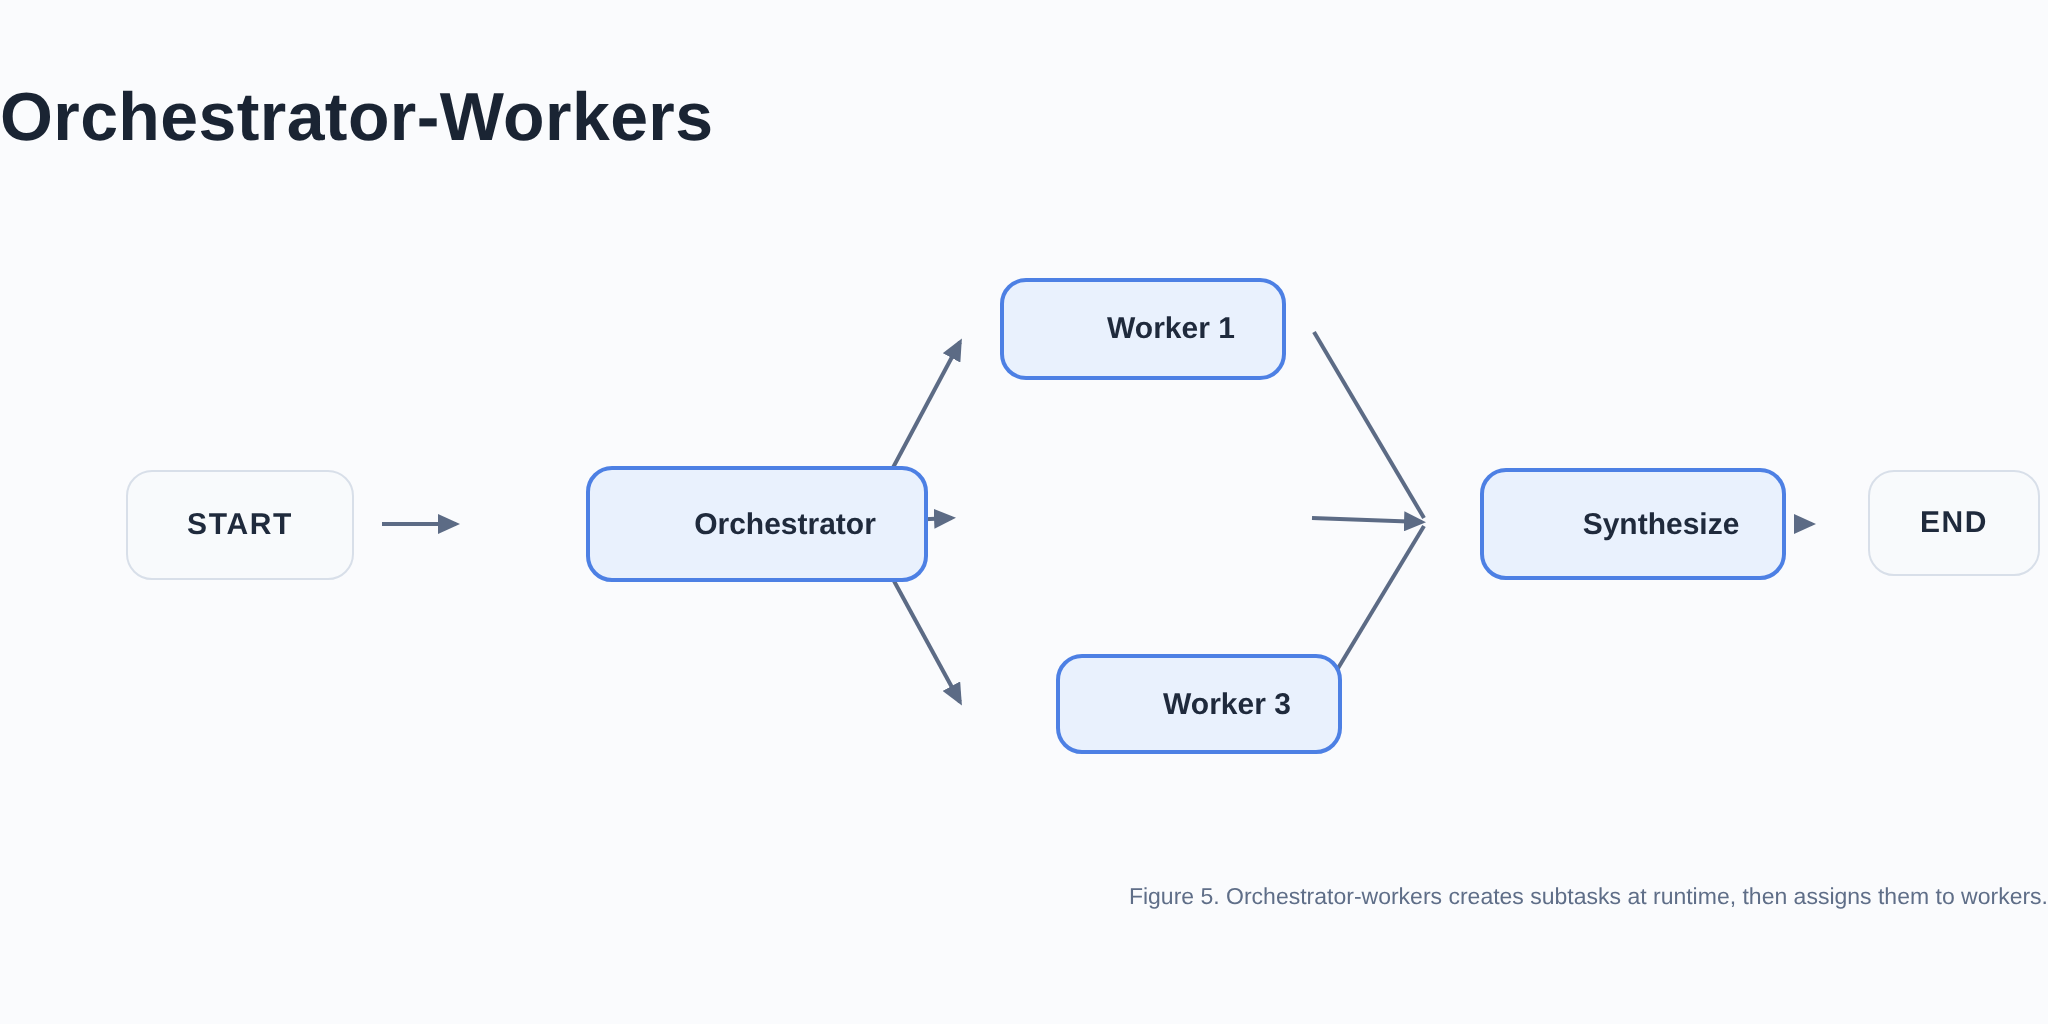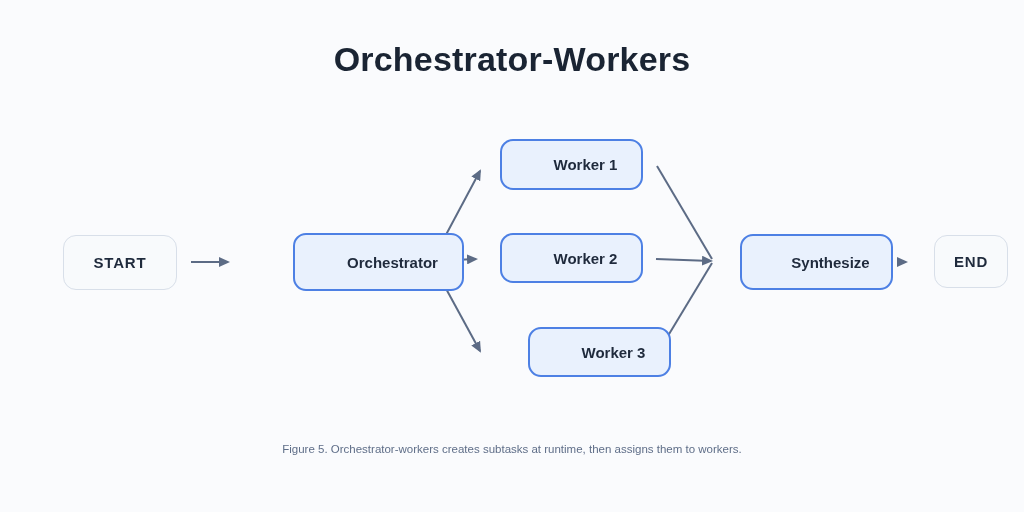--- a/index.html
+++ b/index.html
@@ -22,21 +22,20 @@
   .stage {
     position: relative;
     width: 1024px;
     height: 512px;
   }
   .diagram-title {
     position: absolute;
     top: 40px;
     left: 0;
     width: 1024px;
-    text-align: center;
     font-size: 34px;
     font-weight: bold;
     letter-spacing: 0.2px;
     color: var(--title-text);
   }
   .arrows {
     position: absolute;
     top: 0; left: 0;
     width: 1024px;
     height: 512px;
@@ -63,27 +62,27 @@
     background: var(--gray-node-fill);
     border: 1.5px solid var(--gray-node-border);
   }
   .node.caps { letter-spacing: 0.8px; }
   .node-start        { left: 63px;  top: 235px; width: 114px; height: 55px; }
   .node-orchestrator { left: 245px; top: 233px; width: 171px; height: 58px; margin-left: 48px; }
   .node-worker1      { left: 500px; top: 139px; width: 143px; height: 51px; }
   .node-worker2      { left: 500px; top: 233px; width: 143px; height: 50px; }
   .node-worker3      { left: 500px; top: 327px; width: 143px; height: 50px; margin-left: 28px; }
   .node-synthesize   { left: 740px; top: 234px; width: 153px; height: 56px; text-align: right; }
-  .node-end          { left: 934px; top: 235px; width: 74px;  height: 53px; }
+  .node-end          { left: 934px; top: 235px; width: 86px;  height: 53px; }
   .figure-caption {
     position: absolute;
     top: 443px;
     left: 0;
     width: 1024px;
-    text-align: center;
+    text-align: right;
     font-size: 11.5px;
     color: var(--caption-text);
   }
 </style>
 </head>
 <body>
 
 <div class="stage">
 
   <h1 class="diagram-title">Orchestrator-Workers</h1>
@@ -109,23 +108,20 @@
   </div>
 
   <div class="node blue node-orchestrator">
     <span>Orchestrator</span>
   </div>
 
   <div class="node blue node-worker1">
     <span>Worker 1</span>
   </div>
 
-  <div class="node blue node-worker2">
-    <span>Worker 2</span>
-  </div>
 
   <div class="node blue node-worker3">
     <span>Worker 3</span>
   </div>
 
   <div class="node blue node-synthesize">
     <span>Synthesize</span>
   </div>
 
   <div class="node gray caps node-end">

